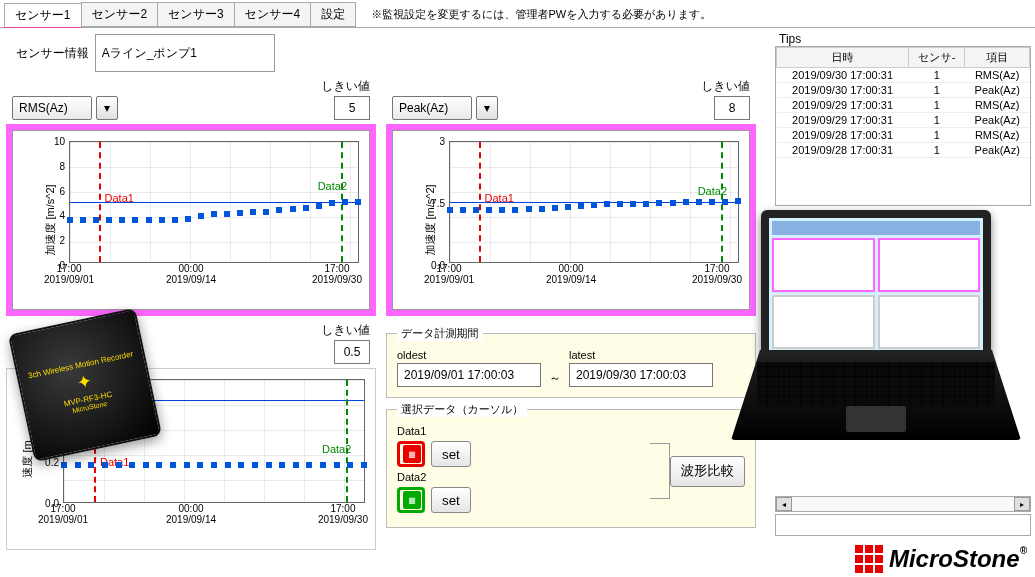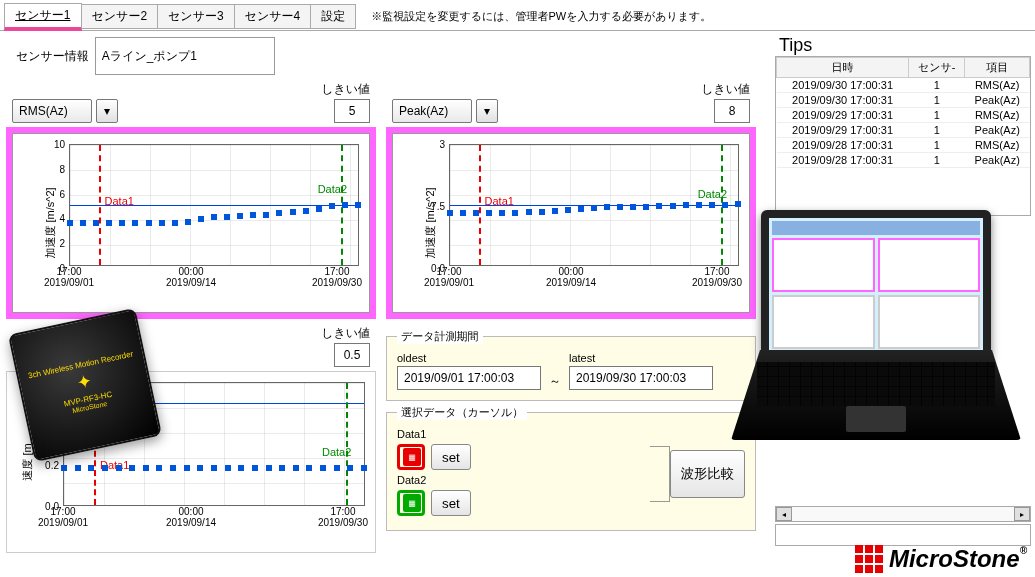--- a/index.html
+++ b/index.html
@@ -1,20 +1,20 @@
 <!DOCTYPE html>
 <html><head>
 <meta charset="utf-8">
 <style>
 * { box-sizing: border-box; margin: 0; padding: 0; font-family: "MS PGothic", "Meiryo", sans-serif; }
 body { background: #fff; width: 1035px; height: 577px; overflow: hidden; position: relative; font-size: 12px; }
 
 .tabs { display: flex; align-items: center; padding: 2px 0 0 4px; border-bottom: 1px solid #aaa; }
 .tab { border: 1px solid #aaa; background: #f4f4f4; padding: 3px 10px; margin-right: -1px; cursor: pointer; border-bottom: 1px solid #aaa; }
-.tab.active { background: #fff; border-bottom: 4px solid #ec4899; position: relative; top: 1px; text-decoration: underline; }
+.tab.active { background: #fff; border-bottom: 1px solid #ec4899; position: relative; top: 1px; }
 .tab-note { margin-left: 16px; font-size: 11px; }
 
 .workspace { display: flex; }
 .main { flex: 1; padding: 4px 6px; }
 .sidebar { width: 260px; padding: 4px 4px 0 0; display: flex; flex-direction: column; }
 
 .sensor-info-row { display: flex; align-items: center; gap: 6px; margin: 2px 0 6px 10px; }
 .boxed { border: 1px solid #999; background: #fff; padding: 18px 6px; height: 20px; display: inline-flex; align-items: center; }
 
 .charts-row { display: flex; gap: 10px; }
@@ -50,21 +50,21 @@
 .date-input { border: 1px solid #777; background: #fff; padding: 3px 6px; width: 144px; height: 24px; font-size: 12px; }
 .sel-row { display: flex; align-items: center; gap: 6px; margin: 4px 0; }
 .date-red { border: 3px solid #e80000; border-radius: 4px; padding: 1px; display: inline-flex; align-items: center; }
 .date-green { border: 3px solid #00aa00; border-radius: 4px; padding: 1px; display: inline-flex; align-items: center; }
 .date-red .date-input, .date-green .date-input { border: none; height: 20px; }
 .cal-icon { width: 18px; height: 18px; background: #e80000; border-radius: 2px; margin-left: 2px; display: inline-flex; align-items: center; justify-content: center; color: #fff; font-size: 8px; }
 .cal-icon.green { background: #00aa00; }
 .btn { border: 1px solid #888; background: linear-gradient(#fff,#e5e5e5); border-radius: 3px; padding: 4px 10px; height: 26px; cursor: pointer; }
 .bracket { border-top: 1px solid #999; border-right: 1px solid #999; border-bottom: 1px solid #999; width: 20px; height: 56px; margin-left: 4px; }
 
-.tips-label, .state-label { font-size: 18px; margin-left: 4px; }
+.tips-label, .state-label { font-size: 12px; margin-left: 4px; }
 .log-table { border: 1px solid #aaa; background: #fff; height: 160px; overflow: auto; width: 100%; }
 .log-table table { width: 100%; border-collapse: collapse; font-size: 11px; }
 .log-table th { border: 1px solid #ccc; background: #f4f4f4; padding: 2px 4px; font-weight: normal; }
 .log-table td { border-bottom: 1px solid #eee; padding: 1px 4px; text-align: center; }
 
 .state-box { border: 1px solid #aaa; background: #fff; height: 22px; width: 100%; margin-top: 2px; }
 
 .logo { position: absolute; right: 8px; bottom: 4px; display: flex; align-items: center; gap: 6px; }
 .logo-grid { display: grid; grid-template-columns: repeat(3, 8px); grid-template-rows: repeat(3, 8px); gap: 2px; }
 .logo-grid span { background: #e80000; }
@@ -315,21 +315,21 @@
               <span class="small-label">Data2</span>
               <div class="sel-row">
                 <span class="date-green">
                   <span class="cal-icon green">▦</span>
                 </span>
                 <button class="btn">set</button>
               </div>
             </div>
             <div style="display:flex;align-items:center">
               <div class="bracket"></div>
-              <button class="btn" style="height:48px">波形比較</button>
+              <button class="btn" style="height:31px">波形比較</button>
             </div>
           </div>
         </fieldset>
       </div>
     </div>
   </div>
 
   <div class="sidebar">
     <span class="tips-label">Tips</span>
     <div class="log-table">

